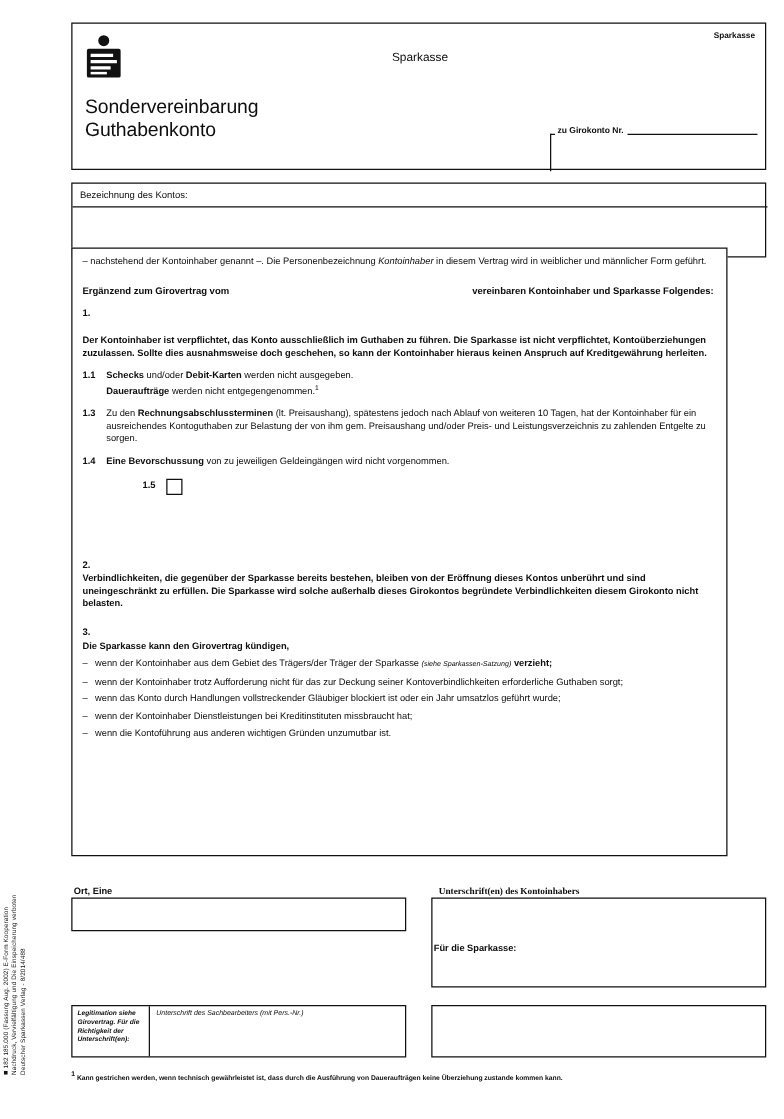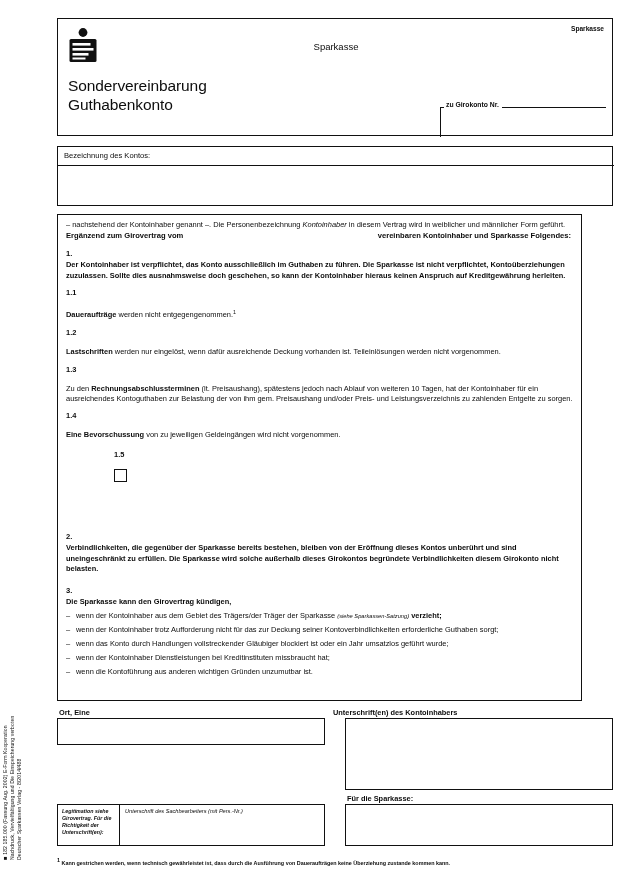--- a/index.html
+++ b/index.html
@@ -88,43 +88,43 @@
     position: absolute; left: 6px; top: 4px;
     font-size: 7.6px;
   }
   #konto-rule {
     position: absolute; left: 0; top: 18px;
     width: 556px; border-top: 1.1px solid #111;
   }
 
   
   #body-box {
-    position: absolute; left: 0; top: 196px;
+    position: absolute; left: 0; top: 180px;
     width: 525px; height: 487px;
     padding: 5px 8px 0 8px;
   }
 
   .p { font-size: 7.45px; line-height: 10.4px; margin: 0; }
   .b { font-weight: 700; }
   .it { font-style: italic; }
 
   .intro { font-size: 7.45px; line-height: 10.4px; }
 
   #erg-row {
     display: flex; justify-content: space-between;
     font-size: 7.6px; font-weight: 700;
-    margin-top: 1px;
+    margin-top: 14px;
   }
   #erg-row .right { margin-right: 2px; }
 
   .secnum { font-size: 7.6px; font-weight: 700; margin: 0; }
 
   .sub {
     display: flex; margin-top: 7px;
-    font-size: 7.45px; line-height: 10.4px; flex-direction: column;
+    font-size: 7.45px; line-height: 10.4px;
   }
   .sub .n {
     flex: 0 0 19px; font-weight: 700;
   }
   .sub .t { flex: 1; }
 
   .bullets { margin-top: 3px; }
   .bl {
     display: flex; font-size: 7.45px;
     line-height: 10.4px; margin-top: 3.5px;
@@ -144,25 +144,25 @@
   
   .sig-label {
     font-size: 7.4px; font-weight: 700;
     margin-bottom: 1.5px;
   }
 
   #ort-label   { position: absolute; left: 2px;   top: 690px; }
   #ort-field   { position: absolute; left: 0;     top: 700px; width: 268px; height: 27px;
                  border: 1.1px solid #111; }
 
-  #unter-label { position: absolute; left: 276px; top: 690px; }
+  #unter-label { position: absolute; left: 294px; top: 690px; font-family: Liberation Serif, serif; }
   #unter-field { position: absolute; left: 288px; top: 700px; width: 268px; height: 72px;
                  border: 1.1px solid #111; }
 
-  #fuer-label  { position: absolute; left: 290px; top: 776px; }
+  #fuer-label  { position: absolute; left: 290px; top: 736px; }
   #fuer-field  { position: absolute; left: 288px; top: 786px; width: 268px; height: 42px;
                  border: 1.1px solid #111; }
 
   #legit-box   { position: absolute; left: 0;     top: 786px; width: 268px; height: 42px;
                  border: 1.1px solid #111; display: flex; }
   #legit-left  { flex: 0 0 62px; border-right: 1.1px solid #111;
                  padding: 3px 3px 0 4px;
                  font-size: 5.3px; line-height: 7.1px;
                  font-style: italic; font-weight: 700; }
   #legit-right { flex: 1; padding: 3px 0 0 5px;
@@ -226,33 +226,30 @@
       <span>– nachstehend der Kontoinhaber genannt –. Die Personenbezeichnung </span><span class="it">Kontoinhaber</span><span> in diesem Vertrag wird in weiblicher und männlicher Form geführt.</span>
     </div>
 
     <div id="erg-row">
       <span>Ergänzend zum Girovertrag vom</span>
       <span class="right">vereinbaren Kontoinhaber und Sparkasse Folgendes:</span>
     </div>
 
     <div style="margin-top:9px;">
       <div class="secnum">1.</div>
-      <div class="p b" style="margin-top:2px;">Der Kontoinhaber ist verpflichtet, das Konto ausschließlich im Guthaben zu führen. Die Sparkasse ist nicht verpflichtet, Kontoüberziehungen zuzulassen. Sollte dies ausnahmsweise doch geschehen, so kann der Kontoinhaber hieraus keinen Anspruch auf Kreditgewährung herleiten.</div>
+      <div class="p b" style="margin-top:12px;">Der Kontoinhaber ist verpflichtet, das Konto ausschließlich im Guthaben zu führen. Die Sparkasse ist nicht verpflichtet, Kontoüberziehungen zuzulassen. Sollte dies ausnahmsweise doch geschehen, so kann der Kontoinhaber hieraus keinen Anspruch auf Kreditgewährung herleiten.</div>
 
       <div class="sub">
         <div class="n">1.1</div>
         <div class="t">
+          <div><span class="b">Schecks</span><span> und/oder </span><span class="b">Debit-Karten</span><span> werden nicht ausgegeben.</span></div>
           <div><span class="b">Daueraufträge</span><span> werden nicht entgegengenommen.</span><sup>1</sup></div>
         </div>
       </div>
 
-      <div class="sub">
-        <div class="n">1.2</div>
-        <div class="t"><span class="b">Lastschriften</span><span> werden nur eingelöst, wenn dafür ausreichende Deckung vorhanden ist. Teileinlösungen werden nicht vorgenommen.</span></div>
-      </div>
 
       <div class="sub">
         <div class="n">1.3</div>
         <div class="t"><span>Zu den </span><span class="b">Rechnungsabschlussterminen</span><span> (lt. Preisaushang), spätestens jedoch nach Ablauf von weiteren 10 Tagen, hat der Kontoinhaber für ein ausreichendes Kontoguthaben zur Belastung der von ihm gem. Preisaushang und/oder Preis- und Leistungsverzeichnis zu zahlenden Entgelte zu sorgen.</span></div>
       </div>
 
       <div class="sub">
         <div class="n">1.4</div>
         <div class="t"><span class="b">Eine Bevorschussung</span><span> von zu jeweiligen Geldeingängen wird nicht vorgenommen.</span></div>
       </div>

